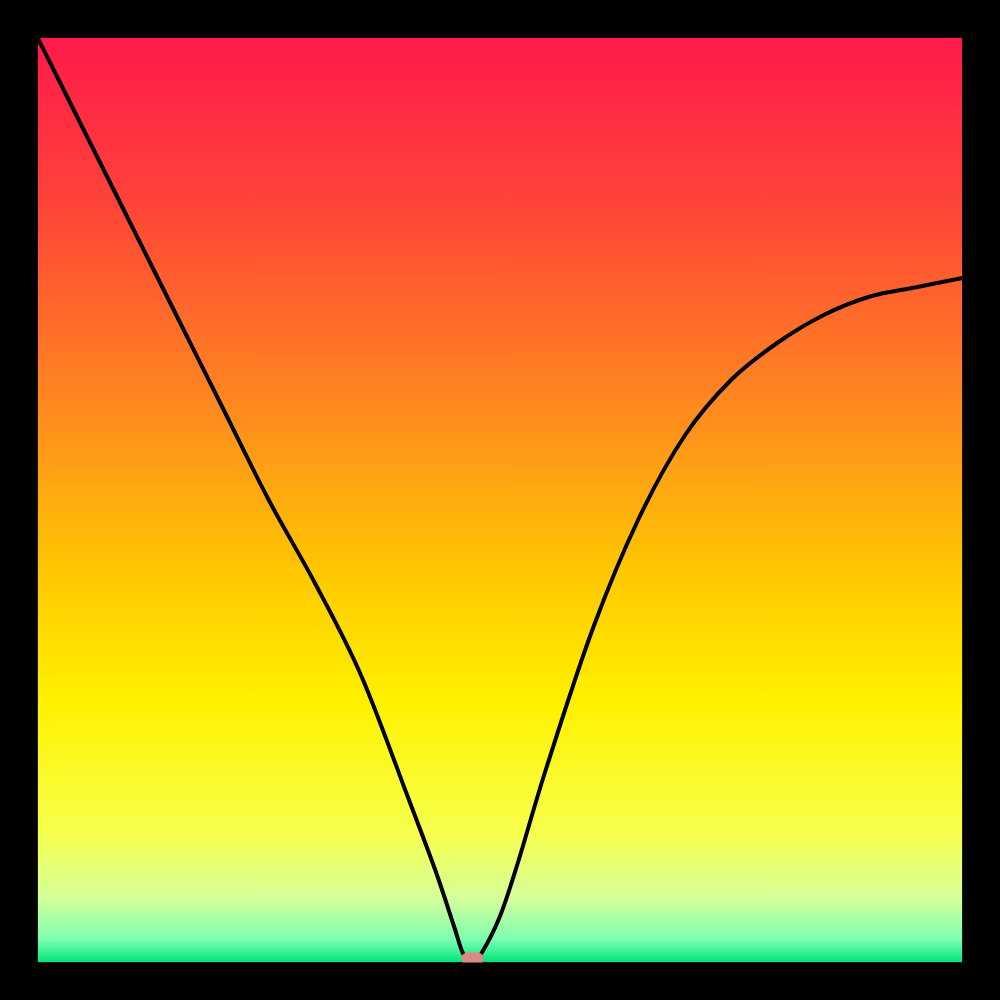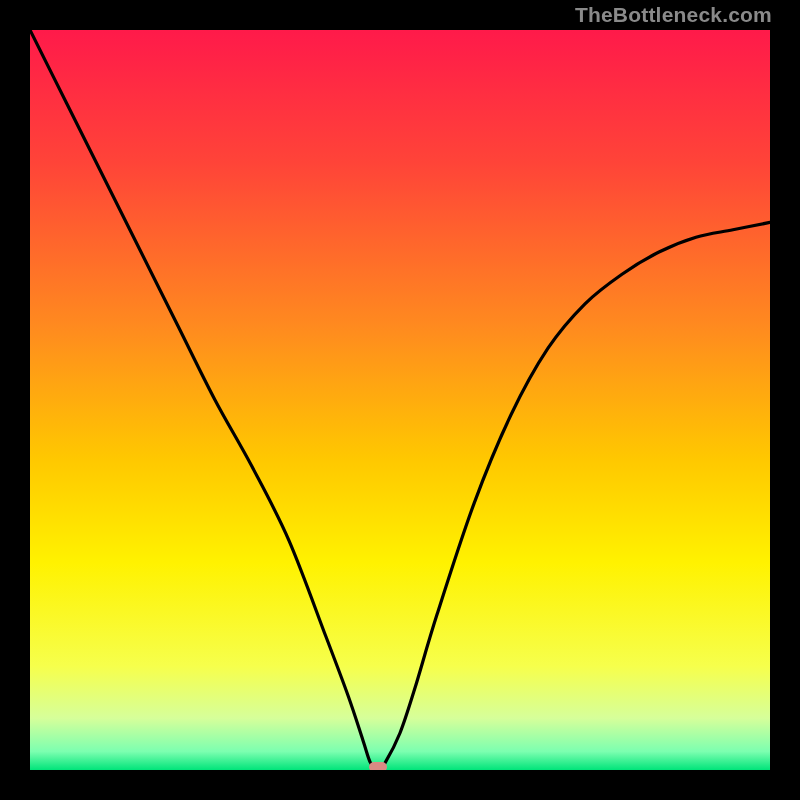--- a/index.html
+++ b/index.html
@@ -83,15 +83,14 @@
     </svg>
 
     <svg class="curve-svg" viewBox="0 0 740 740" preserveAspectRatio="none">
       <path id="curve-path" d="M 0.00 0.00 C 6.17 12.33, 24.67 49.33, 37.00 74.00 C 49.33 98.67, 61.67 123.33, 74.00 148.00 C 86.33 172.67, 98.67 197.33, 111.00 222.00 C 123.33 246.67, 135.67 271.33, 148.00 296.00 C 160.33 320.67, 172.67 346.57, 185.00 370.00 C 197.33 393.43, 209.67 413.17, 222.00 436.60 C 234.33 460.03, 246.67 482.23, 259.00 510.60 C 271.33 538.97, 286.13 580.90, 296.00 606.80 C 305.87 632.70, 312.03 648.73, 318.20 666.00 C 324.37 683.27, 329.30 699.30, 333.00 710.40 C 336.70 721.50, 337.93 727.67, 340.40 732.60 C 342.87 737.53, 345.33 740.00, 347.80 740.00 C 350.27 740.00, 351.50 738.77, 355.20 732.60 C 358.90 726.43, 365.07 715.33, 370.00 703.00 C 374.93 690.67, 378.63 678.33, 384.80 658.60 C 390.97 638.87, 397.13 615.43, 407.00 584.60 C 416.87 553.77, 431.67 506.90, 444.00 473.60 C 456.33 440.30, 468.67 410.70, 481.00 384.80 C 493.33 358.90, 505.67 336.70, 518.00 318.20 C 530.33 299.70, 542.67 286.13, 555.00 273.80 C 567.33 261.47, 579.67 252.83, 592.00 244.20 C 604.33 235.57, 616.67 228.17, 629.00 222.00 C 641.33 215.83, 653.67 210.90, 666.00 207.20 C 678.33 203.50, 690.67 202.27, 703.00 199.80 C 715.33 197.33, 733.83 193.63, 740.00 192.40" fill="none" stroke="#000000" stroke-width="3.2" stroke-linecap="round" stroke-linejoin="round"></path>
     </svg>
 
     <div class="minpoint" id="minpoint" style="left: 347.8px; top: 737px; background: rgb(217, 138, 132);"></div>
 
   </div>
 
-  <div class="watermark">TheBottleneck.com</div>
 
 </div>
 
 </body></html>

